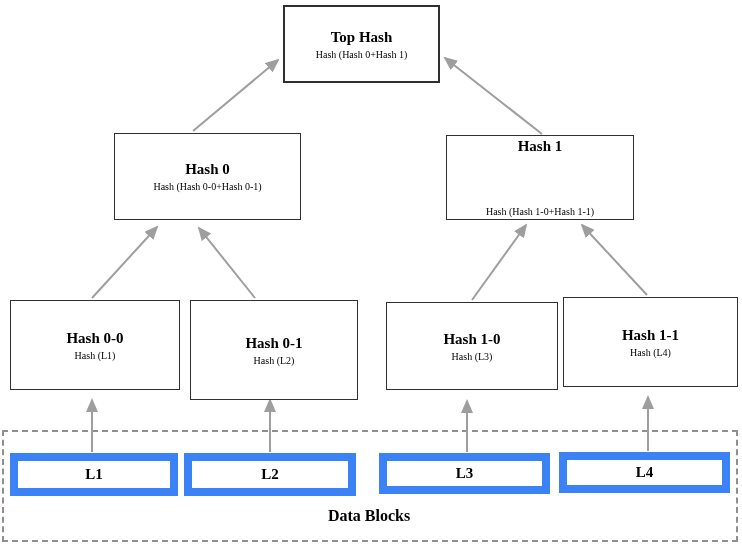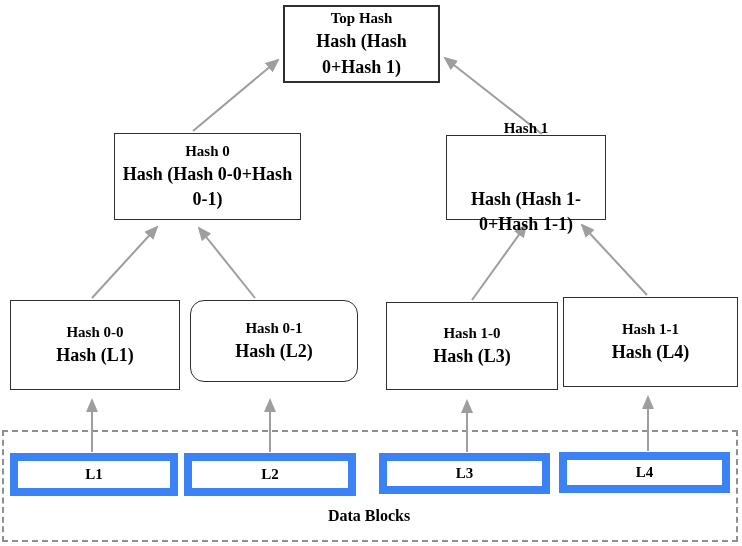--- a/index.html
+++ b/index.html
@@ -23,21 +23,21 @@
     background: #ffffff;
     border: 2px solid #2f2f2f;
     display: flex;
     flex-direction: column;
     align-items: center;
     justify-content: center;
     text-align: center;
     line-height: 1.4;
   }
   .node .title { font-weight: bold; font-size: 15px; }
-  .node .sub   { font-weight: bold; font-size: 18px; }
+  .node .sub   { font-weight: normal; font-size: 10px; }
   .leaf {
     position: absolute;
     box-sizing: border-box;
     background: #ffffff;
     border: 8px solid #3b82f6;
     display: flex;
     align-items: center;
     justify-content: center;
     font-weight: bold;
     font-size: 15px;
@@ -87,30 +87,30 @@
 
   <div class="node" style="left:283px; top:5px; width:157px; height:78px;">
     <div class="title">Top Hash</div>
     <div class="sub">Hash (Hash 0+Hash 1)</div>
   </div>
 
   <div class="node" style="left:90px; top:133px; width:187px; height:87px; border-width:1.5px;margin-left:24px;">
     <div class="title">Hash 0</div>
     <div class="sub">Hash (Hash 0-0+Hash 0-1)</div>
   </div>
-  <div class="node" style="left:446px; top:135px; width:160px; height:85px; border-width:1.5px;gap:48px;">
+  <div class="node" style="left:446px; top:135px; width:188px; height:85px; border-width:1.5px;gap:48px;">
     <div class="title">Hash 1</div>
     <div class="sub">Hash (Hash 1-0+Hash 1-1)</div>
   </div>
 
   <div class="node" style="left:10px; top:300px; width:170px; height:90px; border-width:1.5px;">
     <div class="title">Hash 0-0</div>
     <div class="sub">Hash (L1)</div>
   </div>
-  <div class="node" style="left:190px; top:300px; width:168px; height:82px; border-width:1.5px;border-radius:14px;">
+  <div class="node" style="left:190px; top:300px; width:168px; height:100px; border-width:1.5px;">
     <div class="title">Hash 0-1</div>
     <div class="sub">Hash (L2)</div>
   </div>
   <div class="node" style="left:386px; top:302px; width:172px; height:88px; border-width:1.5px;">
     <div class="title">Hash 1-0</div>
     <div class="sub">Hash (L3)</div>
   </div>
   <div class="node" style="left:563px; top:297px; width:175px; height:90px; border-width:1.5px;">
     <div class="title">Hash 1-1</div>
     <div class="sub">Hash (L4)</div>

